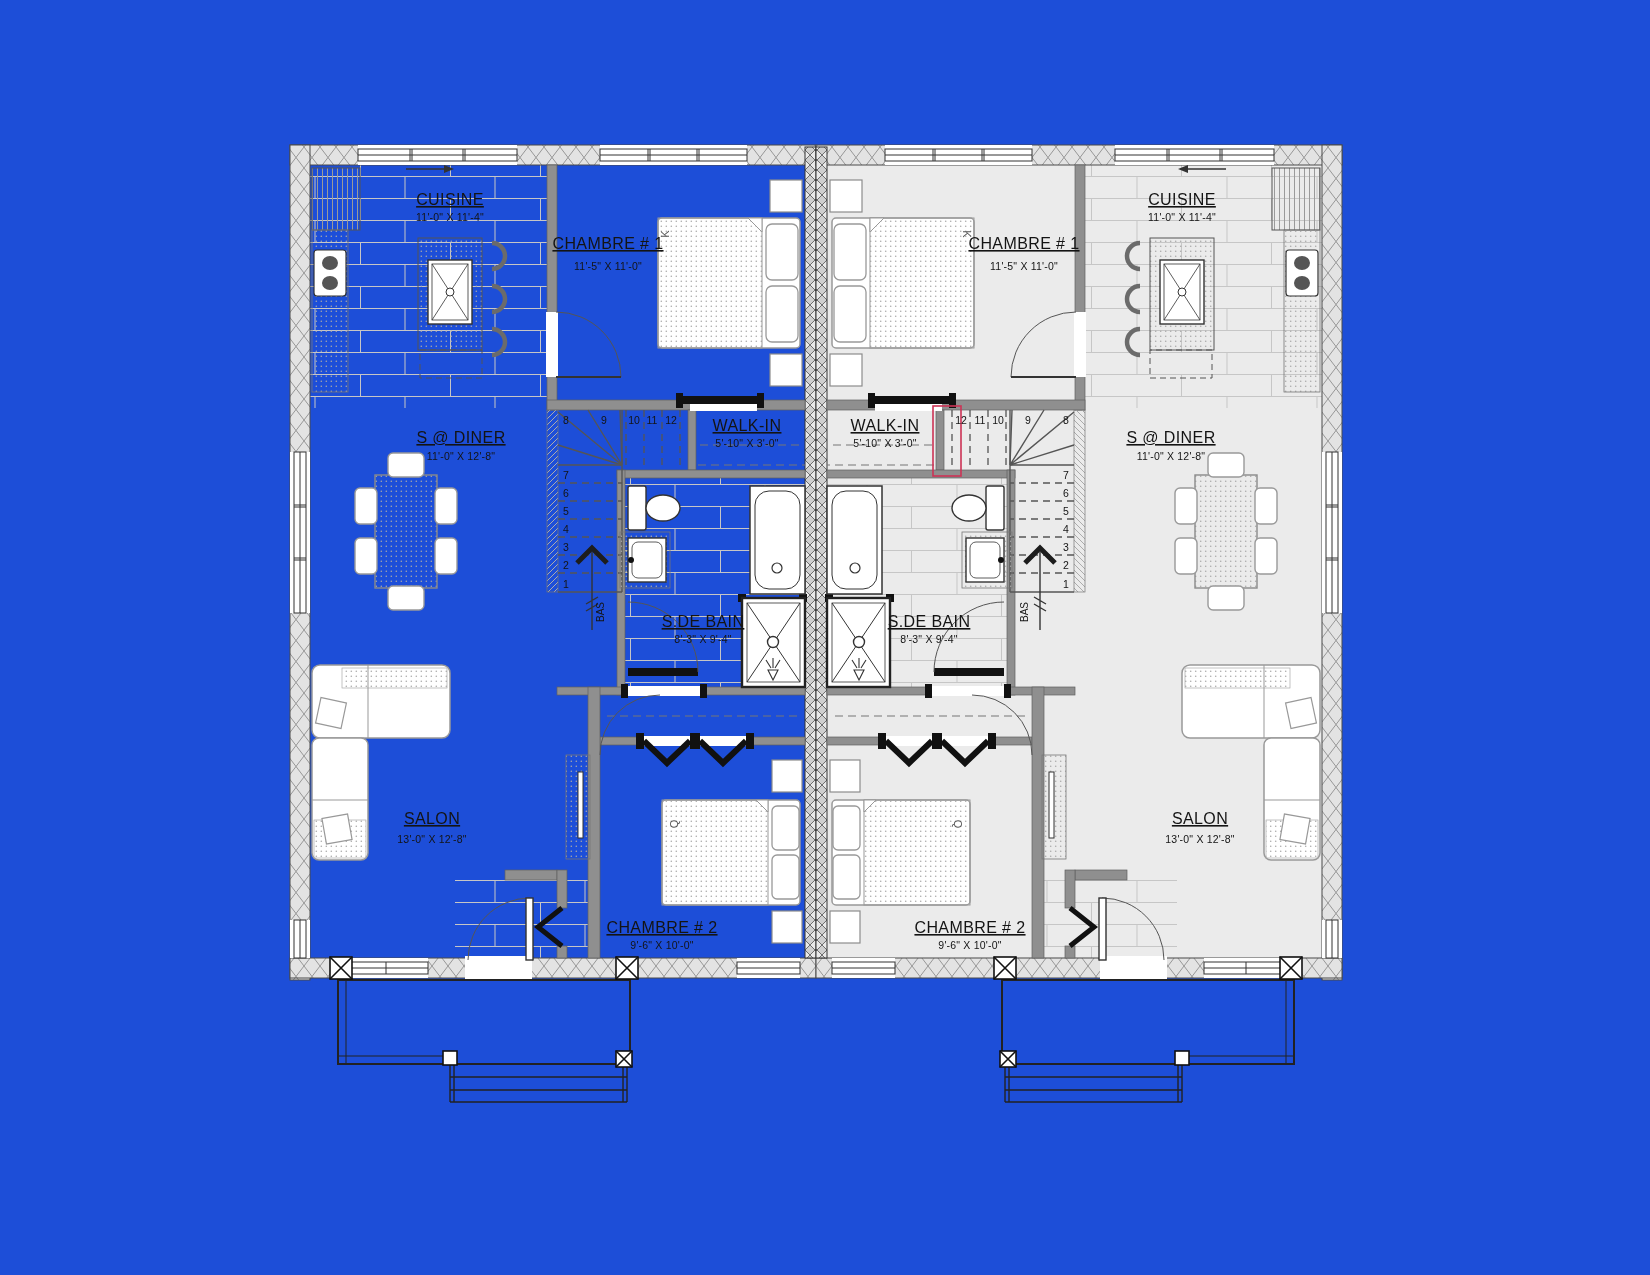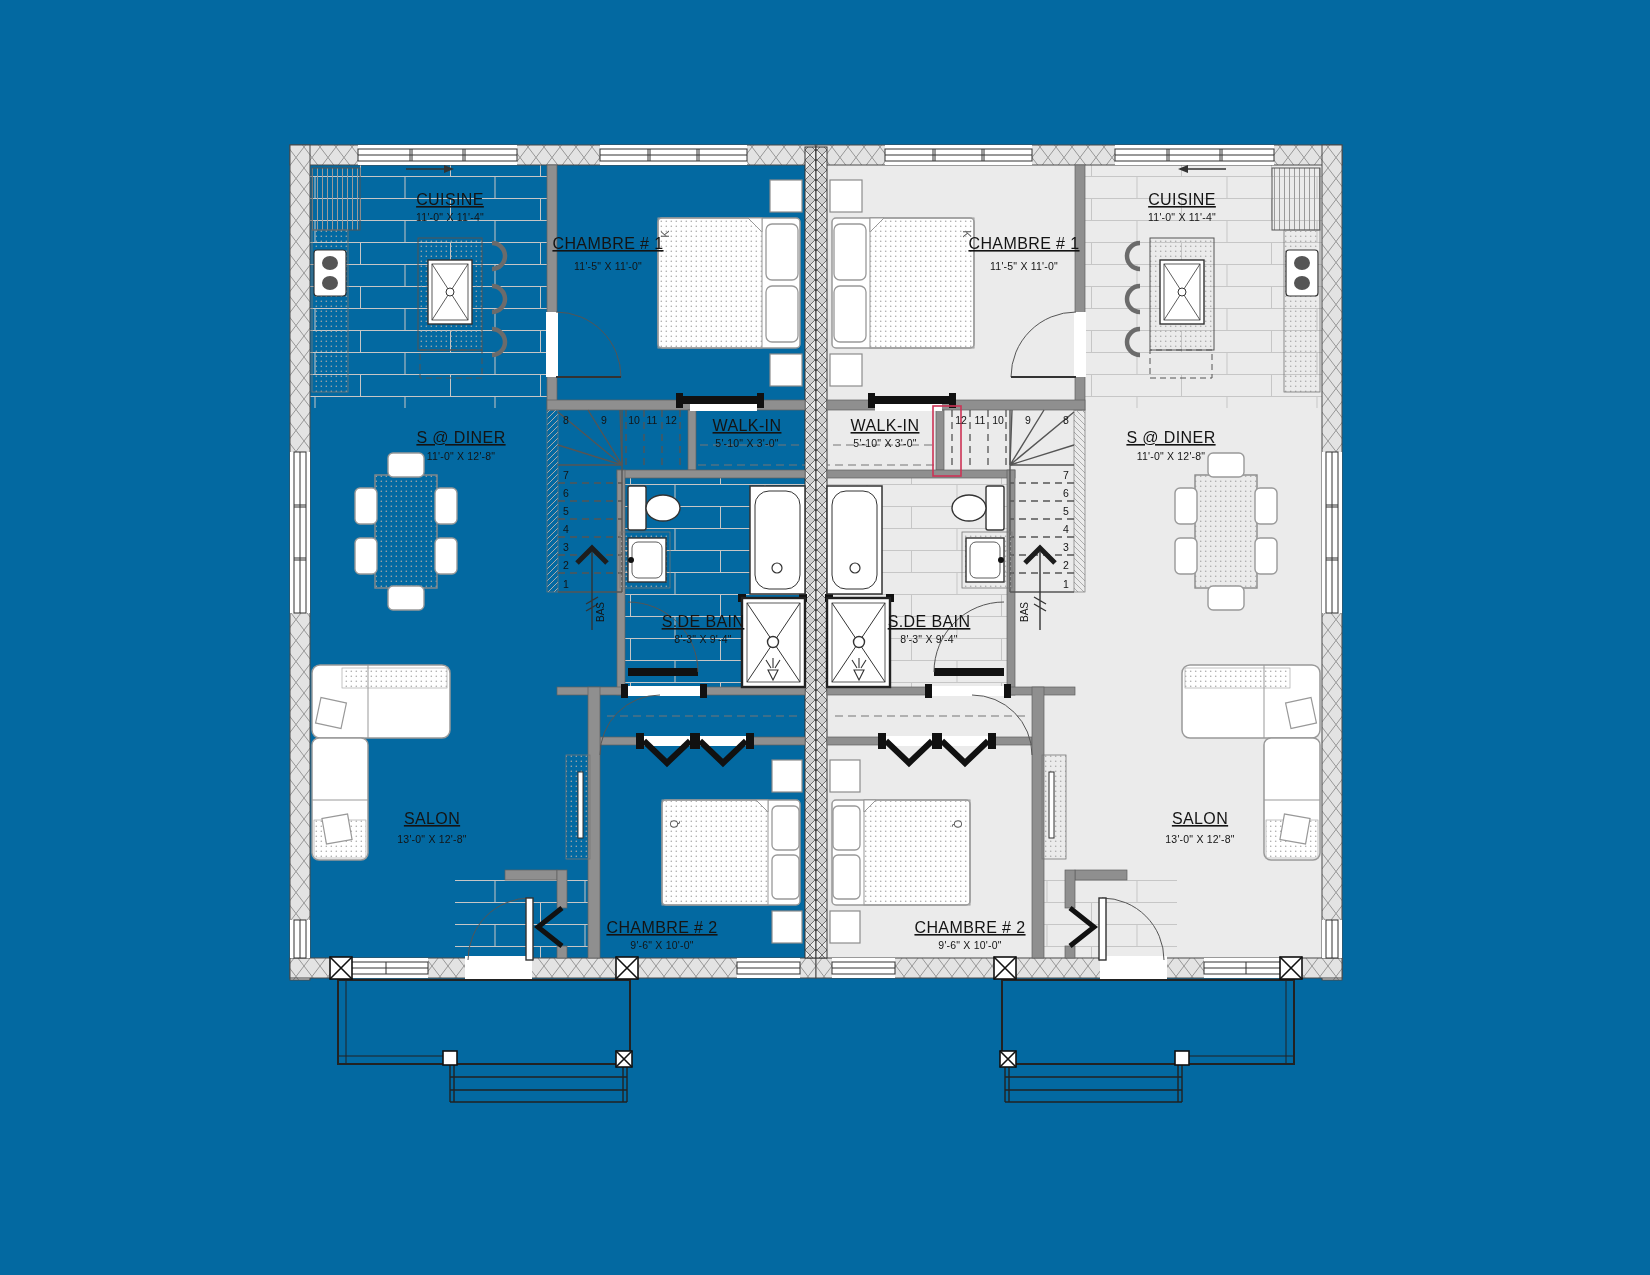--- a/index.html
+++ b/index.html
@@ -1,16 +1,16 @@
 <!DOCTYPE html>
 <html><head>
 <meta charset="utf-8">
 <style>
   html,body{margin:0;padding:0;background:#ffffff;}
-  .page{position:relative;width:1650px;height:1275px;background:#0369a1;overflow:hidden;
+  .page{position:relative;width:1650px;height:1275px;background:#1d4ed8;overflow:hidden;
         font-family:"Liberation Sans", sans-serif;}
   svg{display:block}
   text{fill:#141414;font-family:"Liberation Sans", sans-serif;}
   .room-name{font-size:16px;letter-spacing:.4px;text-decoration:underline;}
   .room-dims{font-size:10.5px;letter-spacing:.2px;}
   .stair-num{font-size:10.5px;}
   .tiny-label{font-size:10px;}
   .bed-size{font-size:11px;fill:#555;}
 </style>
 </head>

